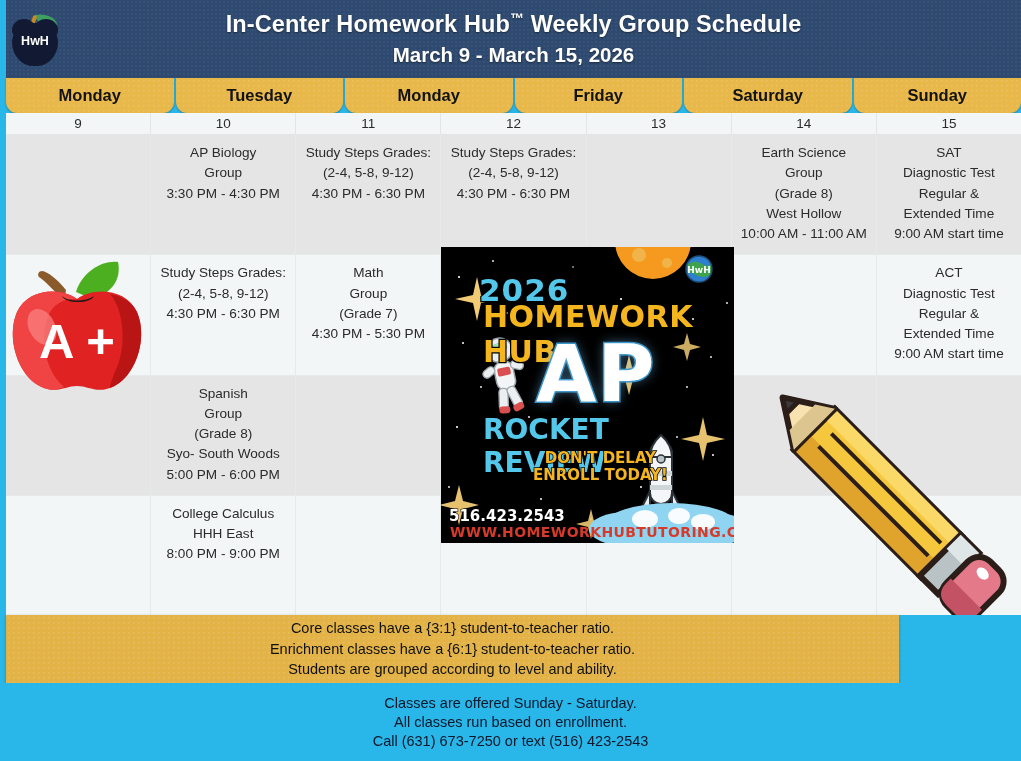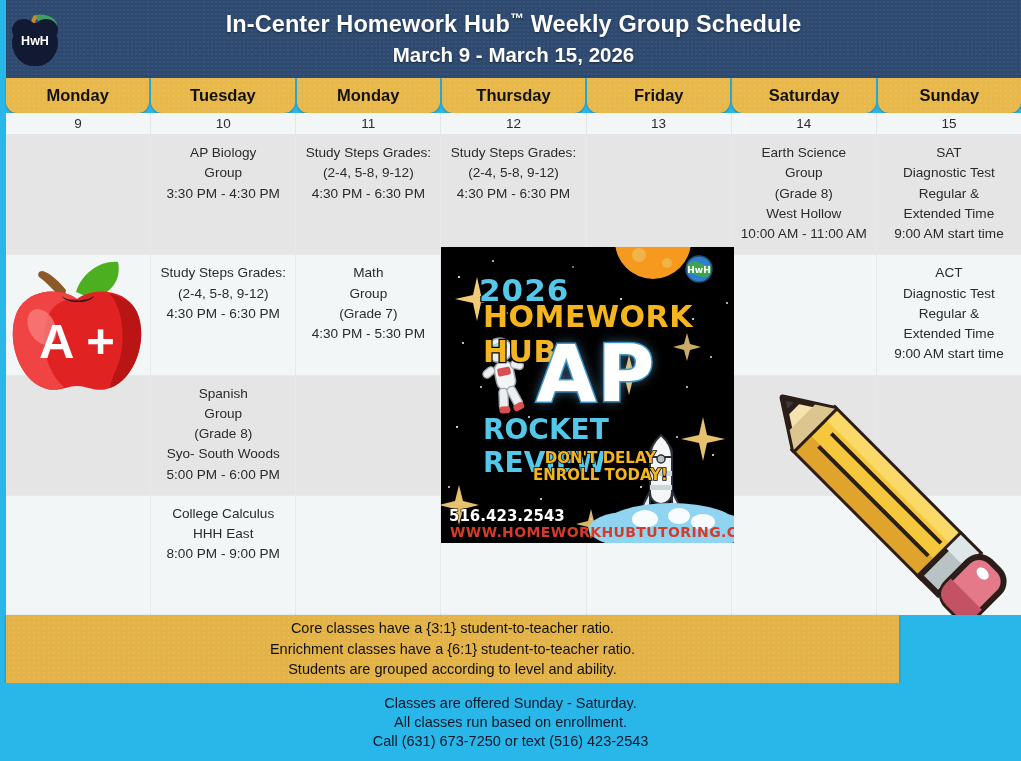--- a/index.html
+++ b/index.html
@@ -275,21 +275,20 @@
   <div class="logo-leaf"></div>
   <div class="logo-stem"></div>
   <div class="logo-apple"></div>
   <div class="logo-text">HwH</div>
 </div>
 
 <div class="daybar">
   <div class="daytab">Monday</div>
   <div class="daytab">Tuesday</div>
   <div class="daytab">Monday</div>
-  <div class="daytab">Thursday</div>
   <div class="daytab">Friday</div>
   <div class="daytab">Saturday</div>
   <div class="daytab">Sunday</div>
 </div>
 
 <div class="grid">
 
   <div class="datesrow">
     <div class="datecell">9</div>
     <div class="datecell">10</div>

